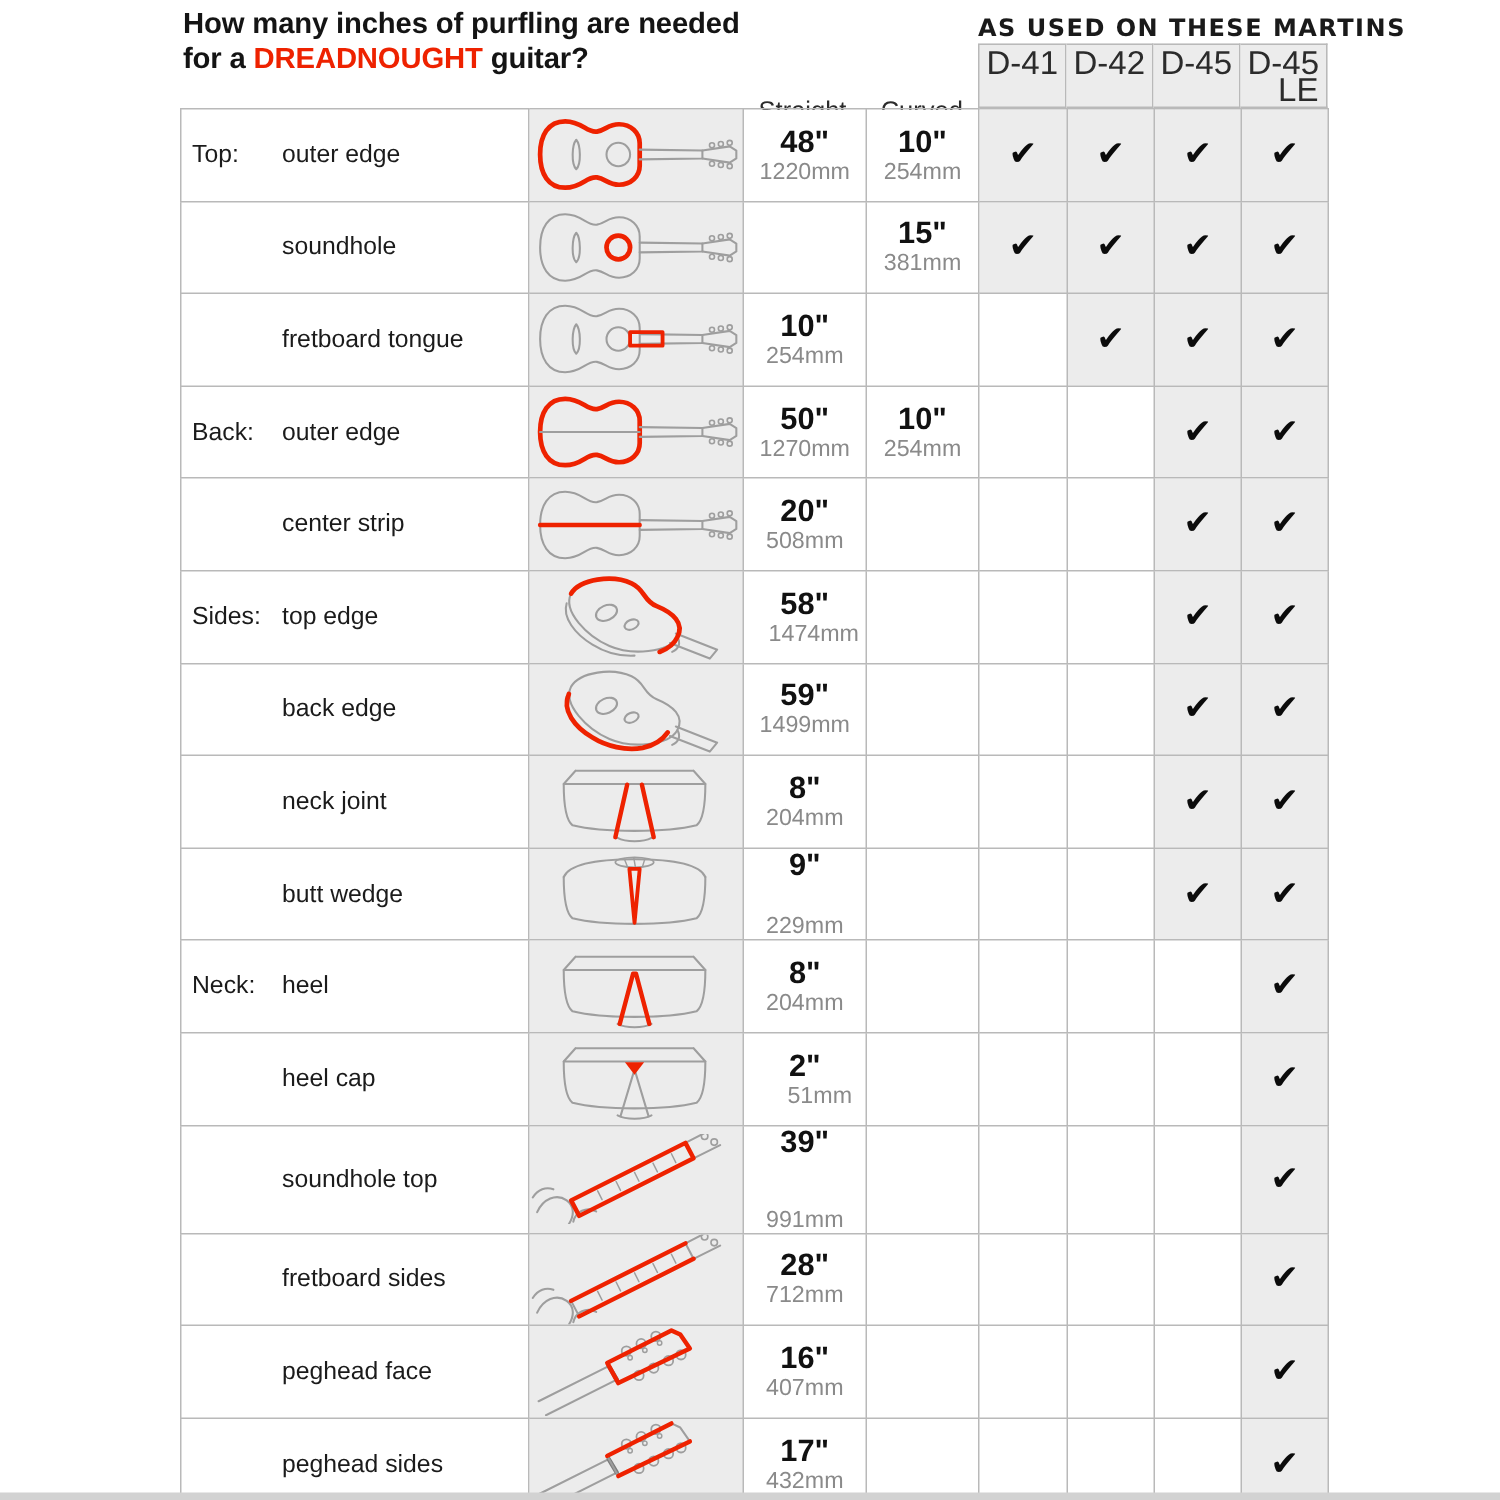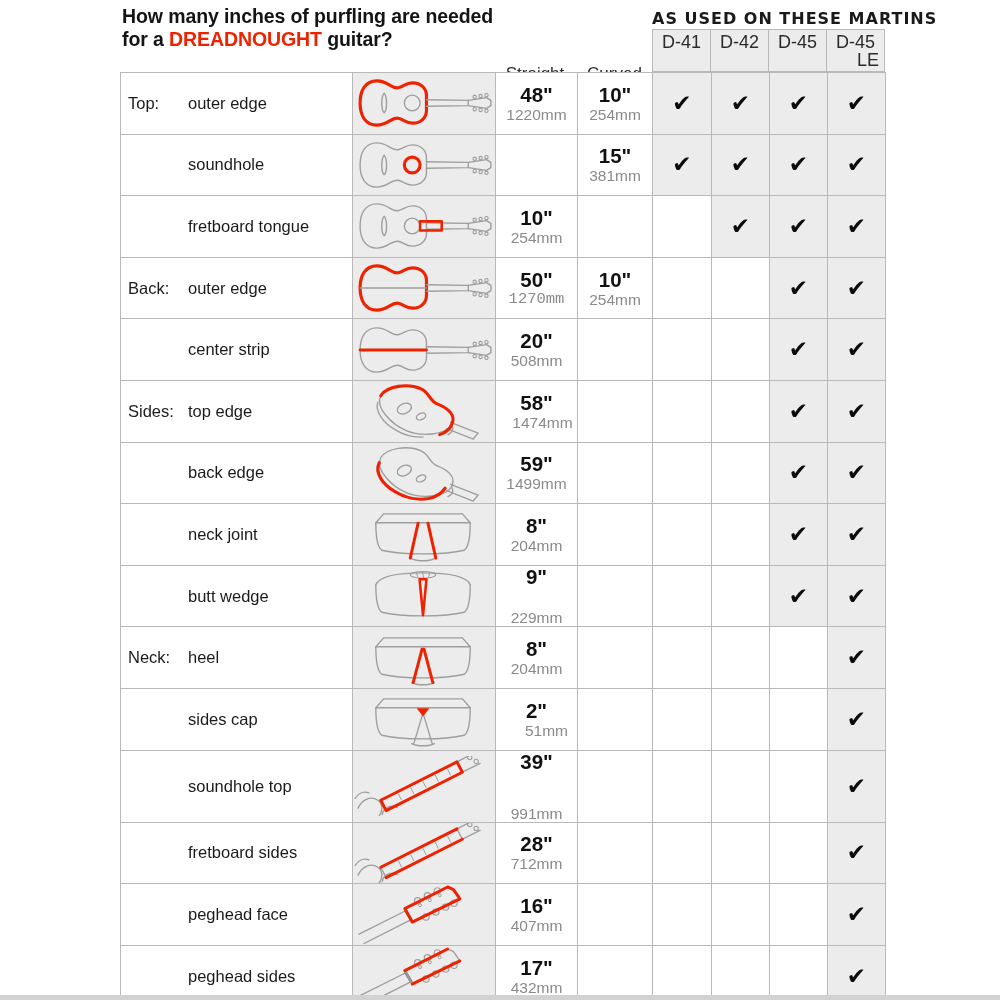--- a/index.html
+++ b/index.html
@@ -6,21 +6,21 @@
   body{width:1000px;height:1000px;position:relative;font-family:"Liberation Sans",sans-serif;color:#111;overflow:hidden;}
   .title{position:absolute;left:122px;top:5px;font-size:19.5px;font-weight:bold;line-height:23px;color:#141414;letter-spacing:-0.1px;}
   .title .hl{font-weight:bold;}
   .col-head{position:absolute;top:64px;font-size:17px;color:#2b2b2b;text-align:center;}
   #straight-head{left:493px;width:84px;}
   #curved-head{left:577px;width:75px;}
   .martins-caption{position:absolute;left:652px;top:9px;width:233px;text-align:center;
       font-family:"DejaVu Sans",sans-serif;font-size:16px;font-weight:bold;letter-spacing:1px;color:#1a1a1a;white-space:nowrap;}
   .model-row{position:absolute;left:652px;top:29px;width:233px;height:43px;display:flex;box-sizing:border-box;}
   .model-cell{flex:1;box-sizing:border-box;border:1px solid #b9b9b9;border-left:none;
-      font-size:18px;color:#2b2b2b;text-align:center;padding-top:3px;line-height:18px;}
+      font-size:22px;color:#2b2b2b;text-align:center;padding-top:3px;line-height:18px;}
   .model-cell:first-child{border-left:1px solid #b9b9b9;}
   .model-cell .le2{display:block;text-align:right;padding-right:5px;}
   table.purfling{position:absolute;left:120px;top:72px;border-collapse:collapse;table-layout:fixed;width:765px;}
   table.purfling td{border:1px solid #b9b9b9;padding:0;height:61.6px;box-sizing:border-box;vertical-align:middle;overflow:hidden;}
   td.label-cell{background:#fff;font-size:16.5px;color:#1b1b1b;white-space:nowrap;}
   td.label-cell .section{display:inline-block;width:60px;padding-left:7px;box-sizing:content-box;}
   td.illus-cell{text-align:center;}
   td.val-cell{background:#fff;text-align:center;}
   .val-in{font-size:20.5px;font-weight:bold;color:#111;line-height:22px;}
   .val-mm{font-size:15.5px;color:#8a8a8a;line-height:17px;}
@@ -156,21 +156,21 @@
             <circle cx="122.5" cy="24.2" r="1.7" fill="none" stroke="#9e9e9e" stroke-width="1.1"></circle>
             <circle cx="128.5" cy="23.4" r="1.7" fill="none" stroke="#9e9e9e" stroke-width="1.1"></circle>
             <circle cx="134.5" cy="22.6" r="1.7" fill="none" stroke="#9e9e9e" stroke-width="1.1"></circle>
             <circle cx="122.5" cy="36.8" r="1.7" fill="none" stroke="#9e9e9e" stroke-width="1.1"></circle>
             <circle cx="128.5" cy="37.6" r="1.7" fill="none" stroke="#9e9e9e" stroke-width="1.1"></circle>
             <circle cx="134.5" cy="38.4" r="1.7" fill="none" stroke="#9e9e9e" stroke-width="1.1"></circle>
           </svg>
         </td>
         <td class="val-cell">
           <div class="val-in">50"</div>
-          <div class="val-mm" style="color: rgb(138, 138, 138); font-family: Liberation Mono, monospace;">1270mm</div>
+          <div class="val-mm" style="color: rgb(138, 138, 138);">1270mm</div>
         </td>
         <td class="val-cell">
           <div class="val-in">10"</div>
           <div class="val-mm" style="color: rgb(138, 138, 138);">254mm</div>
         </td>
         <td class="check-cell"></td>
         <td class="check-cell"></td>
         <td class="check-cell" style="background: rgb(236, 236, 236); color: rgb(11, 11, 11);"><span>✔</span></td>
         <td class="check-cell" style="background: rgb(236, 236, 236); color: rgb(11, 11, 11);"><span>✔</span></td>
       </tr>
@@ -301,21 +301,21 @@
           <div class="val-in">8"</div>
           <div class="val-mm" style="color: rgb(138, 138, 138);">204mm</div>
         </td>
         <td class="val-cell"></td>
         <td class="check-cell"></td>
         <td class="check-cell"></td>
         <td class="check-cell"></td>
         <td class="check-cell" style="background: rgb(236, 236, 236); color: rgb(11, 11, 11);"><span>✔</span></td>
       </tr>
       <tr>
-        <td class="label-cell"><span class="section"></span><span>sides cap</span></td>
+        <td class="label-cell"><span class="section"></span><span>heel cap</span></td>
         <td class="illus-cell" style="background: rgb(236, 236, 236);">
           <svg viewBox="0 0 143 61" width="141" height="60" xmlns="http://www.w3.org/2000/svg">
             <path d="M30,10 L110,10 M30,10 L22,19 L38,19 M110,10 L118,19 L102,19 M38,19 L102,19" fill="none" stroke="#9e9e9e" stroke-width="1.4" stroke-linecap="round" stroke-linejoin="round"></path>
             <path d="M22,19 C22,34 24,44 28,47 C48,52 92,52 112,47 C116,44 118,34 118,19" fill="none" stroke="#9e9e9e" stroke-width="1.4" stroke-linecap="round" stroke-linejoin="round"></path>
             <path d="M58.5,55.5 C64,58.5 76,58.5 81.5,55.5" fill="none" stroke="#9e9e9e" stroke-width="1.4" stroke-linecap="round" stroke-linejoin="round"></path>
             <path d="M69.5,26 L60.5,56 M70.5,26 L79.5,56" fill="none" stroke="#9e9e9e" stroke-width="1.4" stroke-linecap="round" stroke-linejoin="round"></path>
             <path d="M63.5,19.5 L76.5,19.5 L70,28 Z" fill="#ee2200" stroke="none" stroke-width="0" stroke-linecap="round" stroke-linejoin="round"></path>
           </svg>
         </td>
         <td class="val-cell">

